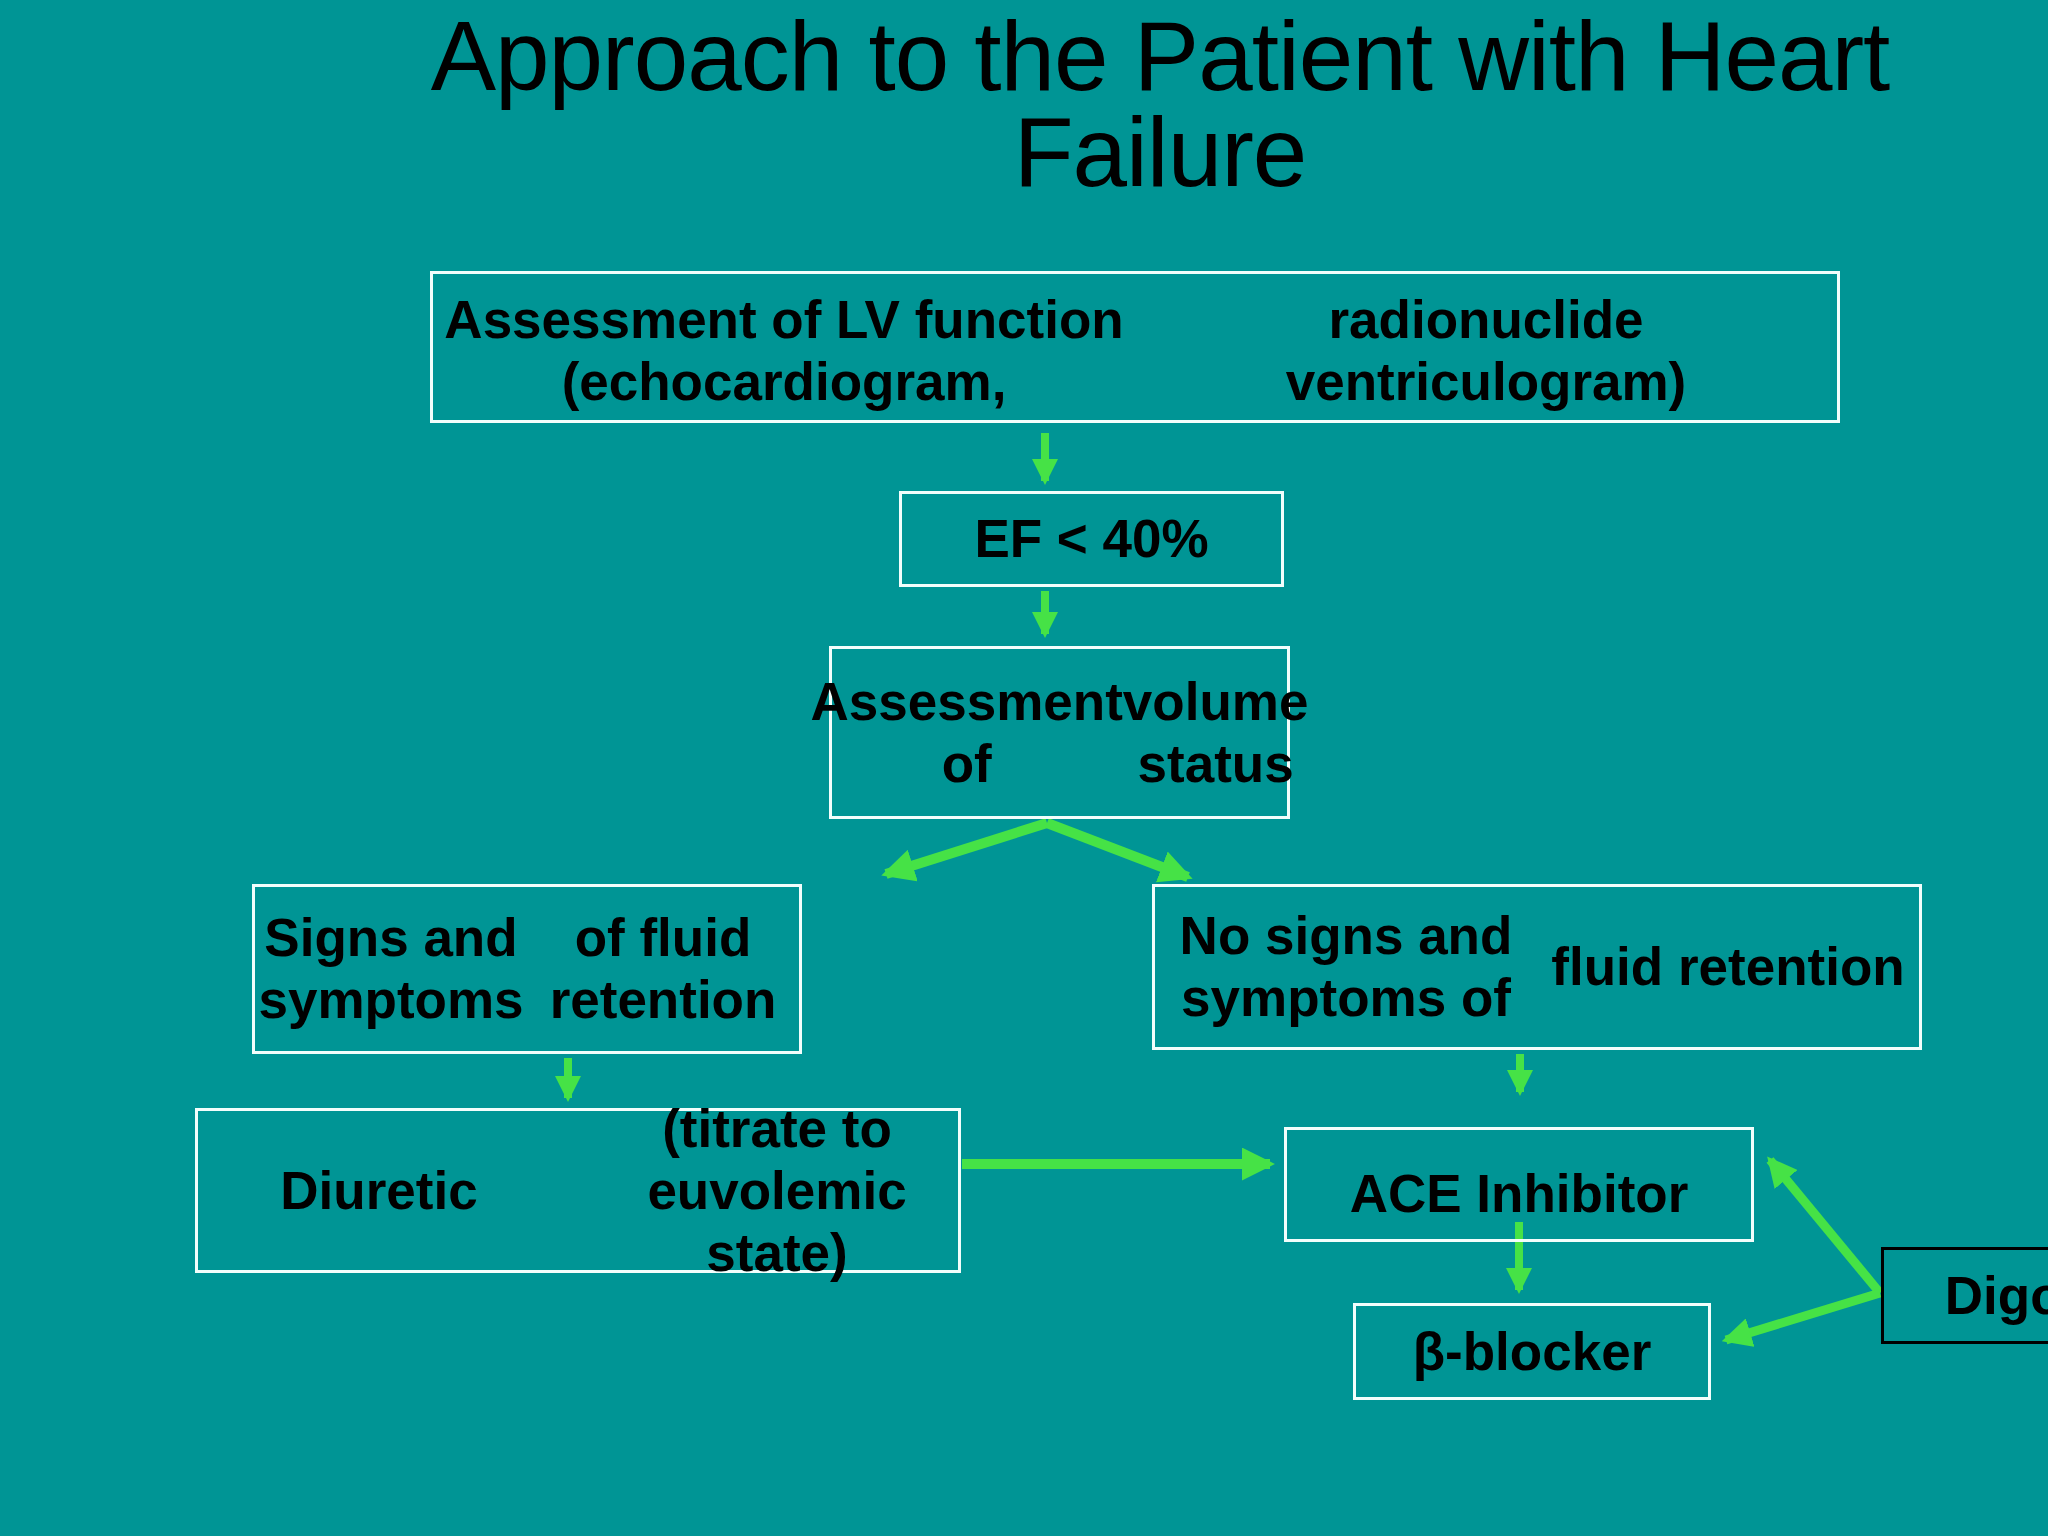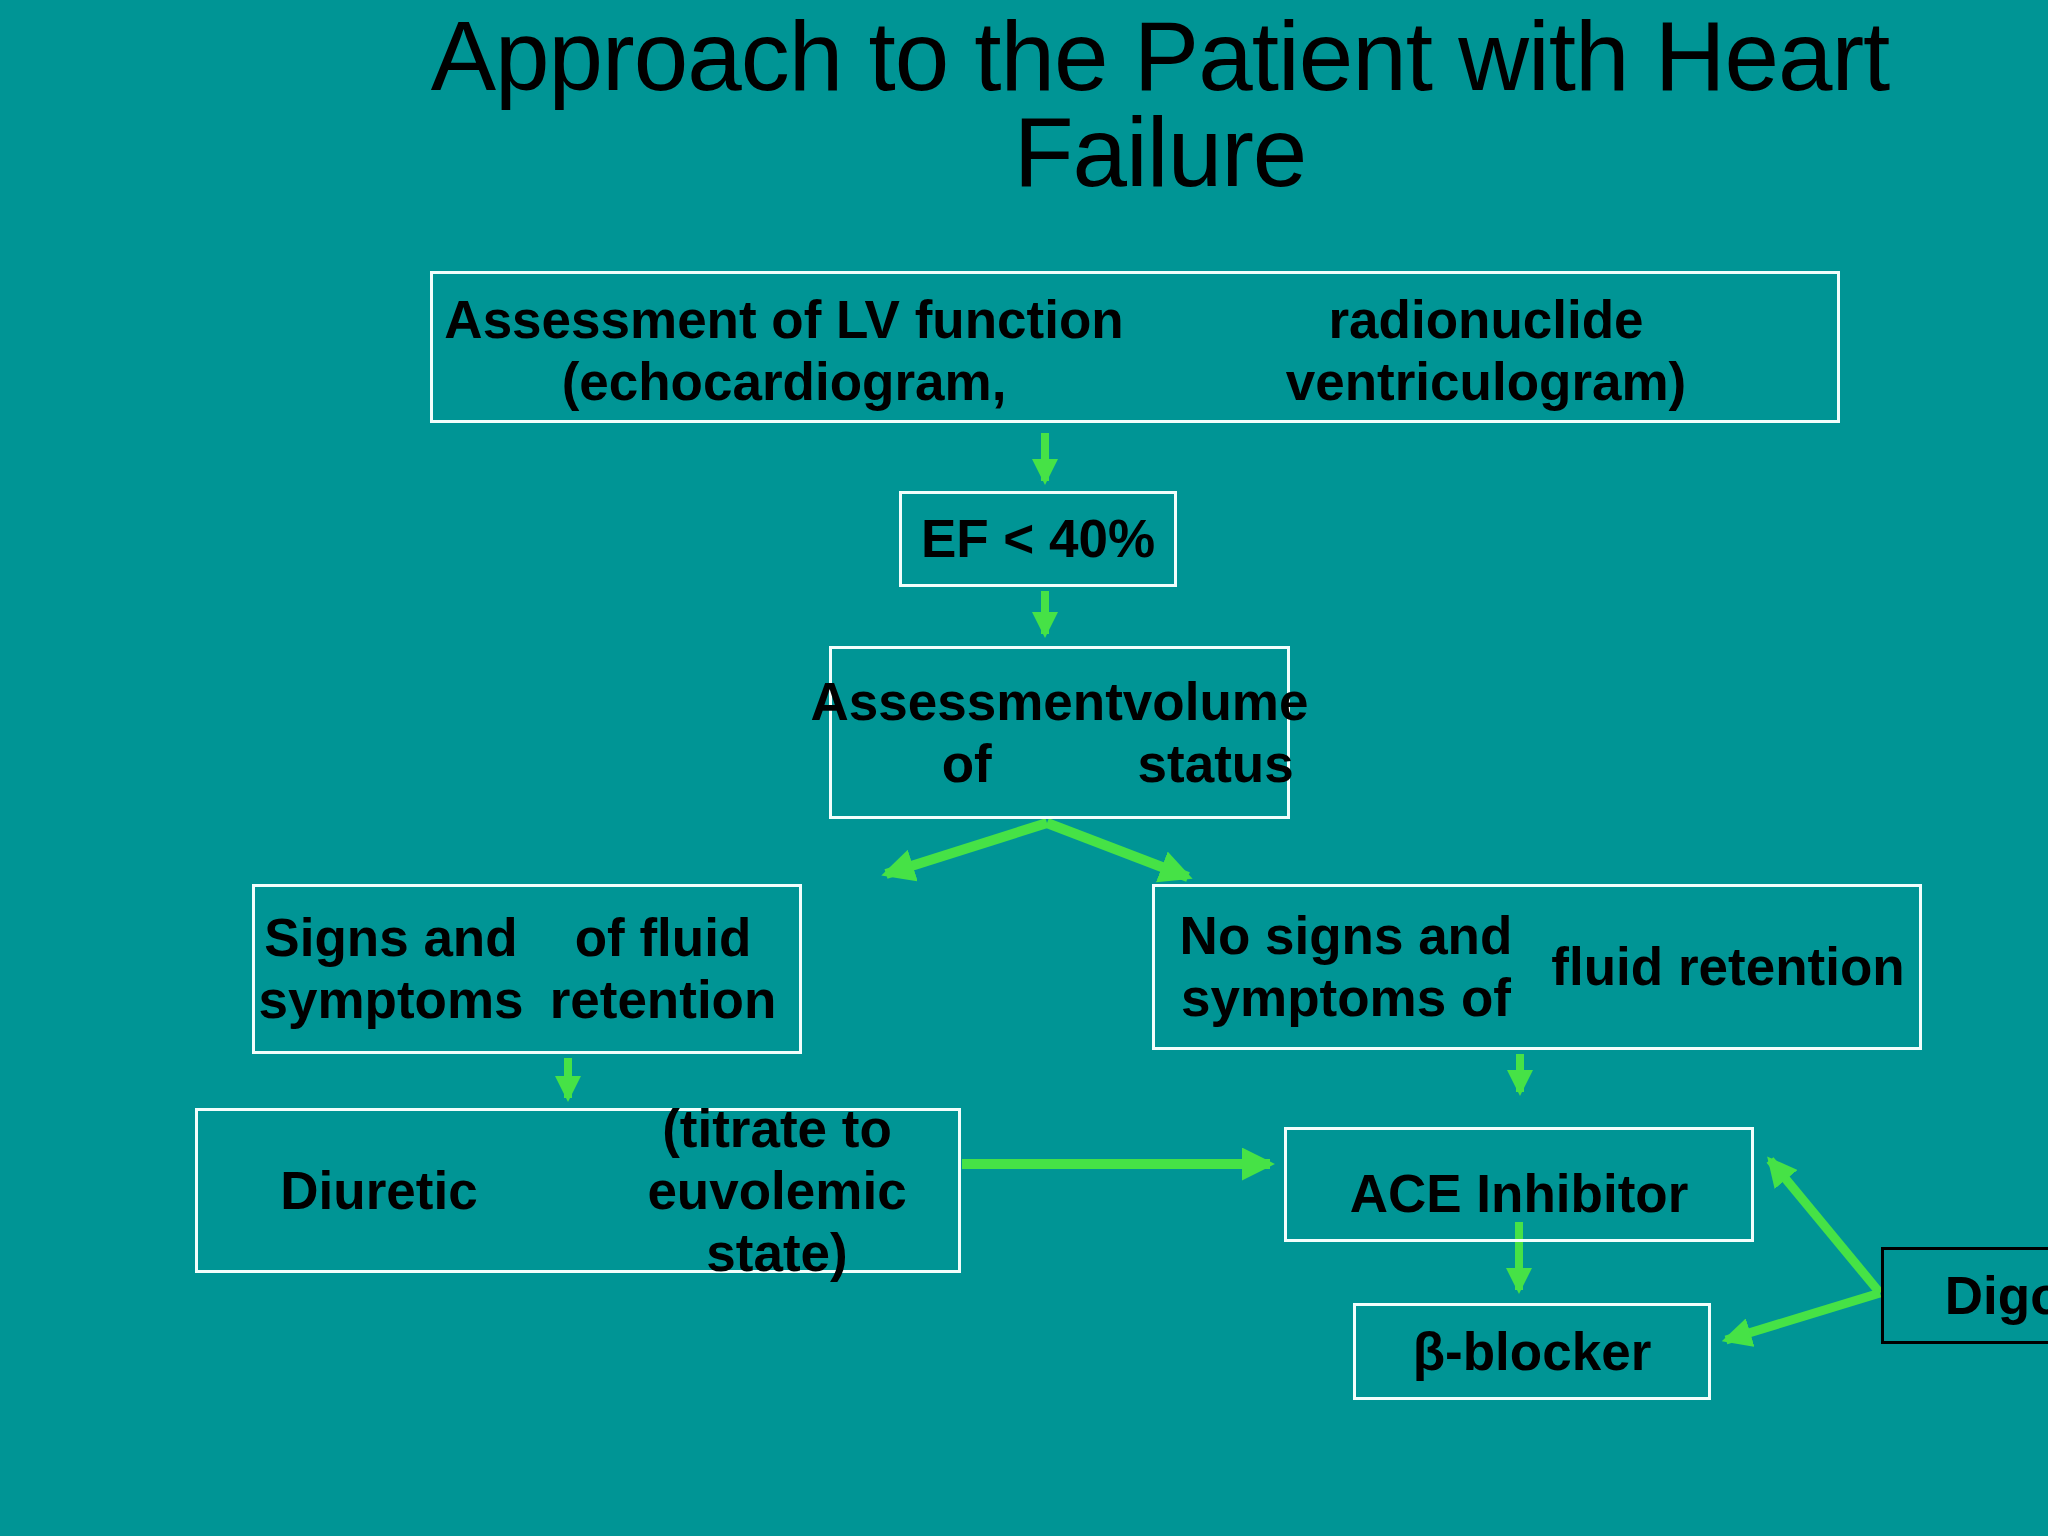--- a/index.html
+++ b/index.html
@@ -86,21 +86,21 @@
     <line x1="1519" y1="1222" x2="1519" y2="1290" stroke-width="8" marker-end="url(#ah)"></line>
     <line x1="1880" y1="1293" x2="1770" y2="1160" stroke-width="9" marker-end="url(#ah)"></line>
     <line x1="1880" y1="1293" x2="1726" y2="1340" stroke-width="9" marker-end="url(#ah)"></line>
   </svg>
 
   <div class="node node--top-align" style="left:430px; top:271px; width:1410px; height:152px;">
     <div>Assessment of LV function (echocardiogram,</div>
     <div>radionuclide ventriculogram)</div>
   </div>
 
-  <div class="node" style="left:899px; top:491px; width:278px; height:96px;">
+  <div class="node" style="left:899px; top:491px; width:385px; height:96px;">
     <div>EF &lt; 40%</div>
   </div>
 
   <div class="node" style="left:829px; top:646px; width:461px; height:173px;">
     <div>Assessment of</div>
     <div>volume status</div>
   </div>
 
   <div class="node" style="left:252px; top:884px; width:550px; height:170px;">
     <div>Signs and symptoms</div>

